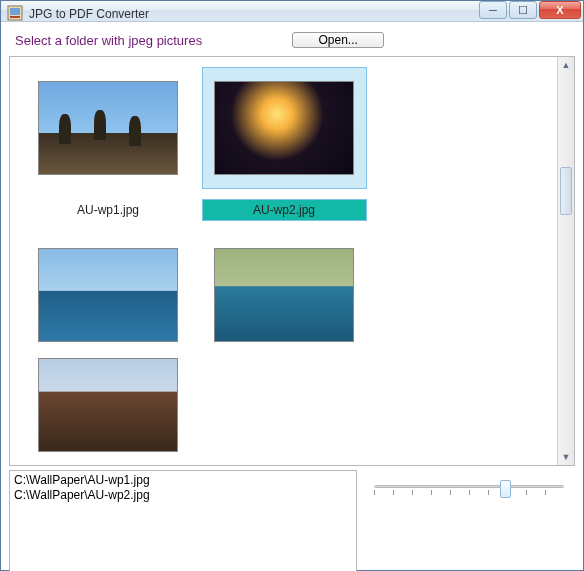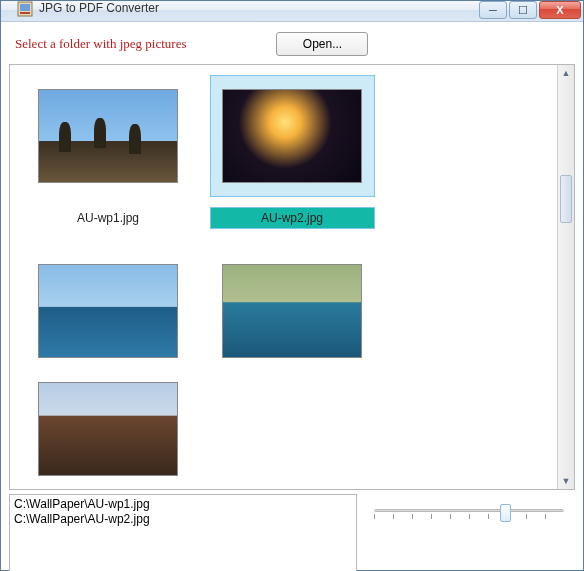--- a/index.html
+++ b/index.html
@@ -1,32 +1,32 @@
 <!DOCTYPE html>
 <html><head>
 <meta charset="utf-8">
 <style>
   * { box-sizing: border-box; margin: 0; padding: 0; }
   body { font-family: "Segoe UI", Tahoma, sans-serif; font-size: 12px; background: #fff; }
   .window { width: 584px; height: 571px; border: 1px solid #5a7ca0; background: #fff; display: flex; flex-direction: column; }
-  .titlebar { height: 28px; background: linear-gradient(to bottom, #f5f9fc 0%, #e4ecf5 45%, #d4e1f0 46%, #dde8f4 100%); display: flex; align-items: flex-start; padding: 0 0 0 16px; border-bottom: 1px solid #b8c8d8; }
+  .titlebar { height: 28px; background: linear-gradient(to bottom, #f5f9fc 0%, #e4ecf5 45%, #d4e1f0 46%, #dde8f4 100%); display: flex; align-items: flex-end; padding: 0 0 0 6px; border-bottom: 1px solid #b8c8d8; }
   .titlebar-icon { width: 16px; height: 16px; margin-right: 4px; display: inline-flex; align-items: center; justify-content: center; }
   .titlebar-text { flex: 1; font-size: 12px; color: #333; padding-left: 2px; }
   .win-controls { display: flex; height: 20px; margin-right: 2px; }
   .win-btn { width: 28px; height: 18px; margin-left: 2px; border: 1px solid #8aa8c8; border-radius: 3px; background: linear-gradient(to bottom,#eaf2fa,#cddff1); display: flex; align-items: center; justify-content: center; cursor: default; }
   .win-btn.close { width: 42px; background: linear-gradient(to bottom,#f5a8a0,#e26b5e 45%,#d94b3a 46%,#e1614f); border-color:#b84a3c; }
   .win-btn .g { font-size: 11px; color:#2b3d52; line-height:1; }
   .win-btn.close .g { color:#fff; font-weight:bold; }
   .content { flex: 1; display: flex; flex-direction: column; padding: 4px 8px 0 8px; }
   .toprow { display: flex; align-items: center; padding: 6px 2px 8px 6px; }
-  .instr { color: #b91c1c; font-size: 13px; font-family: Liberation Serif, serif; }
+  .instr { color: #701a75; font-size: 13px; }
   .open-wrap { margin-left: 90px; }
-  .btn { min-width: 92px; height: 24px; font-size: 12px; background: linear-gradient(to bottom,#fdfdfd,#ececec); border: 1px solid #9c9c9c; border-radius: 3px; cursor: default; padding: 0 10px; }
+  .btn { min-width: 92px; height: 16px; font-size: 12px; background: linear-gradient(to bottom,#fdfdfd,#ececec); border: 1px solid #9c9c9c; border-radius: 3px; cursor: default; padding: 0 10px; }
   .gallery-frame { flex: 1; border: 1px solid #b8b8b8; background:#fff; display:flex; min-height: 0; }
-  .gallery { flex:1; padding: 10px 10px 0 10px; display:flex; flex-wrap:wrap; align-content:flex-start; gap: 8px; overflow:hidden; }
+  .gallery { flex:1; padding: 10px 10px 0 10px; display:flex; flex-wrap:wrap; align-content:flex-start; gap: 0; overflow:hidden; }
   .vscroll { width: 17px; background: linear-gradient(to right,#f3f3f3,#e8e8e8); border-left:1px solid #d0d0d0; position:relative; }
   .vscroll .thumb { position:absolute; top: 110px; left:2px; right:2px; height:48px; background: linear-gradient(to right,#e8eef5,#cfdceb); border:1px solid #a8bdd4; border-radius:2px; }
   .vscroll .arrow { position:absolute; left:0; right:0; height:16px; display:flex; align-items:center; justify-content:center; font-size:9px; color:#5a6e85; }
   .vscroll .arrow.up { top:0; } .vscroll .arrow.down { bottom:0; }
   .cell { width: 176px; height: 178px; display:flex; flex-direction:column; align-items:center; }
   .thumbbox { width: 165px; height: 122px; display:flex; align-items:center; justify-content:center; border:1px solid transparent; }
   .cell.selected .thumbbox { background:#cdeaf7; border:1px solid #7ec3e8; }
   .thumbimg { width: 140px; height: 94px; background:#777; border:1px solid #888; }
   .caption { margin-top: 10px; height: 22px; width: 165px; display:flex; align-items:center; justify-content:center; font-size:12px; color:#222; }
   .cell.selected .caption { background:#14b8a6; border:1px solid #7ec3e8; }

